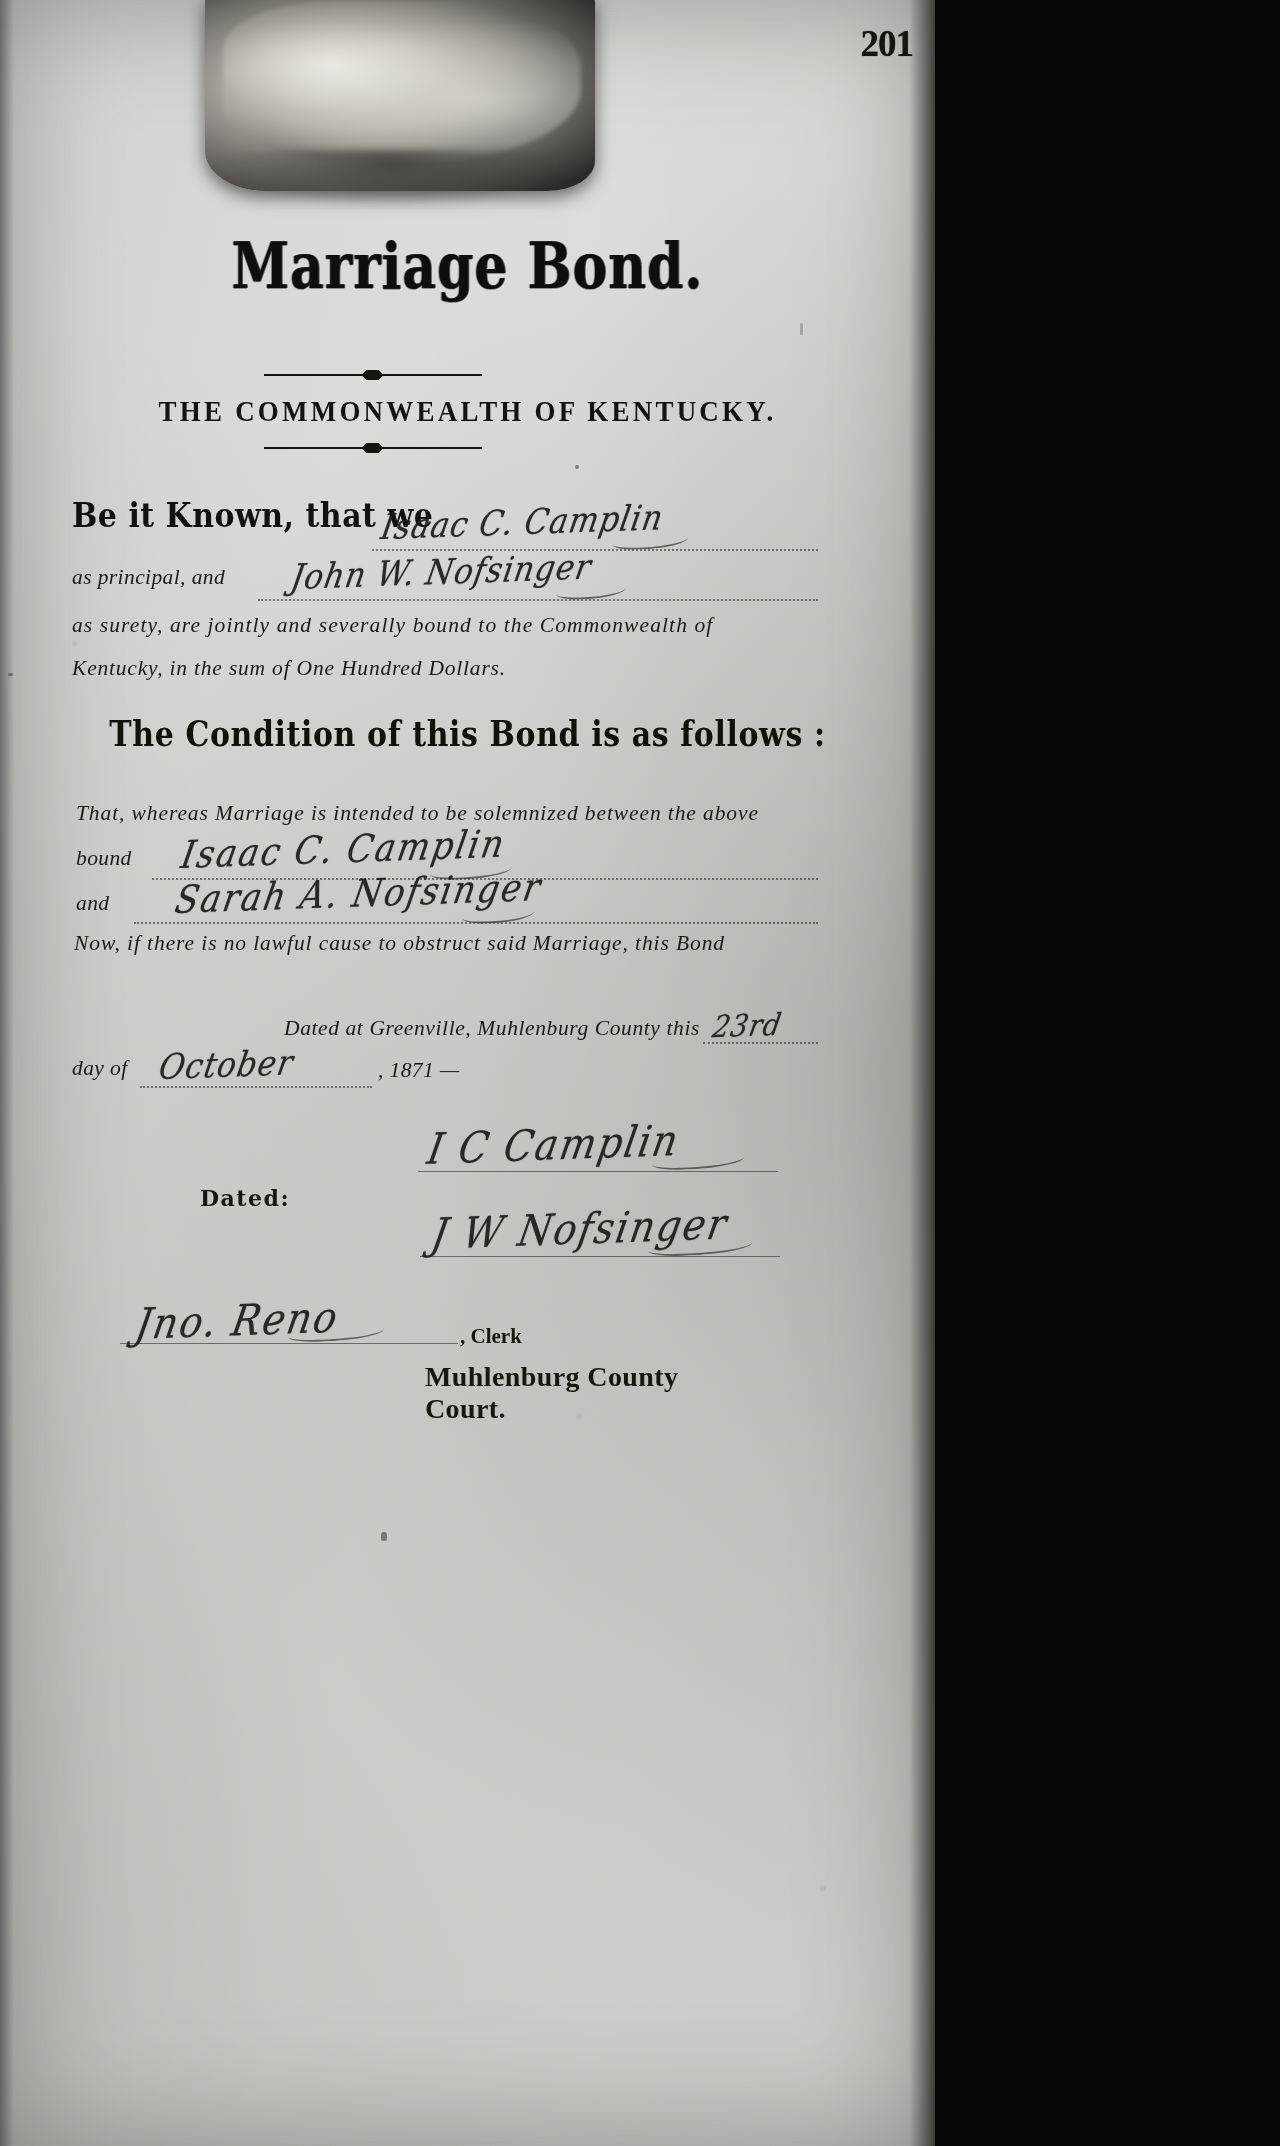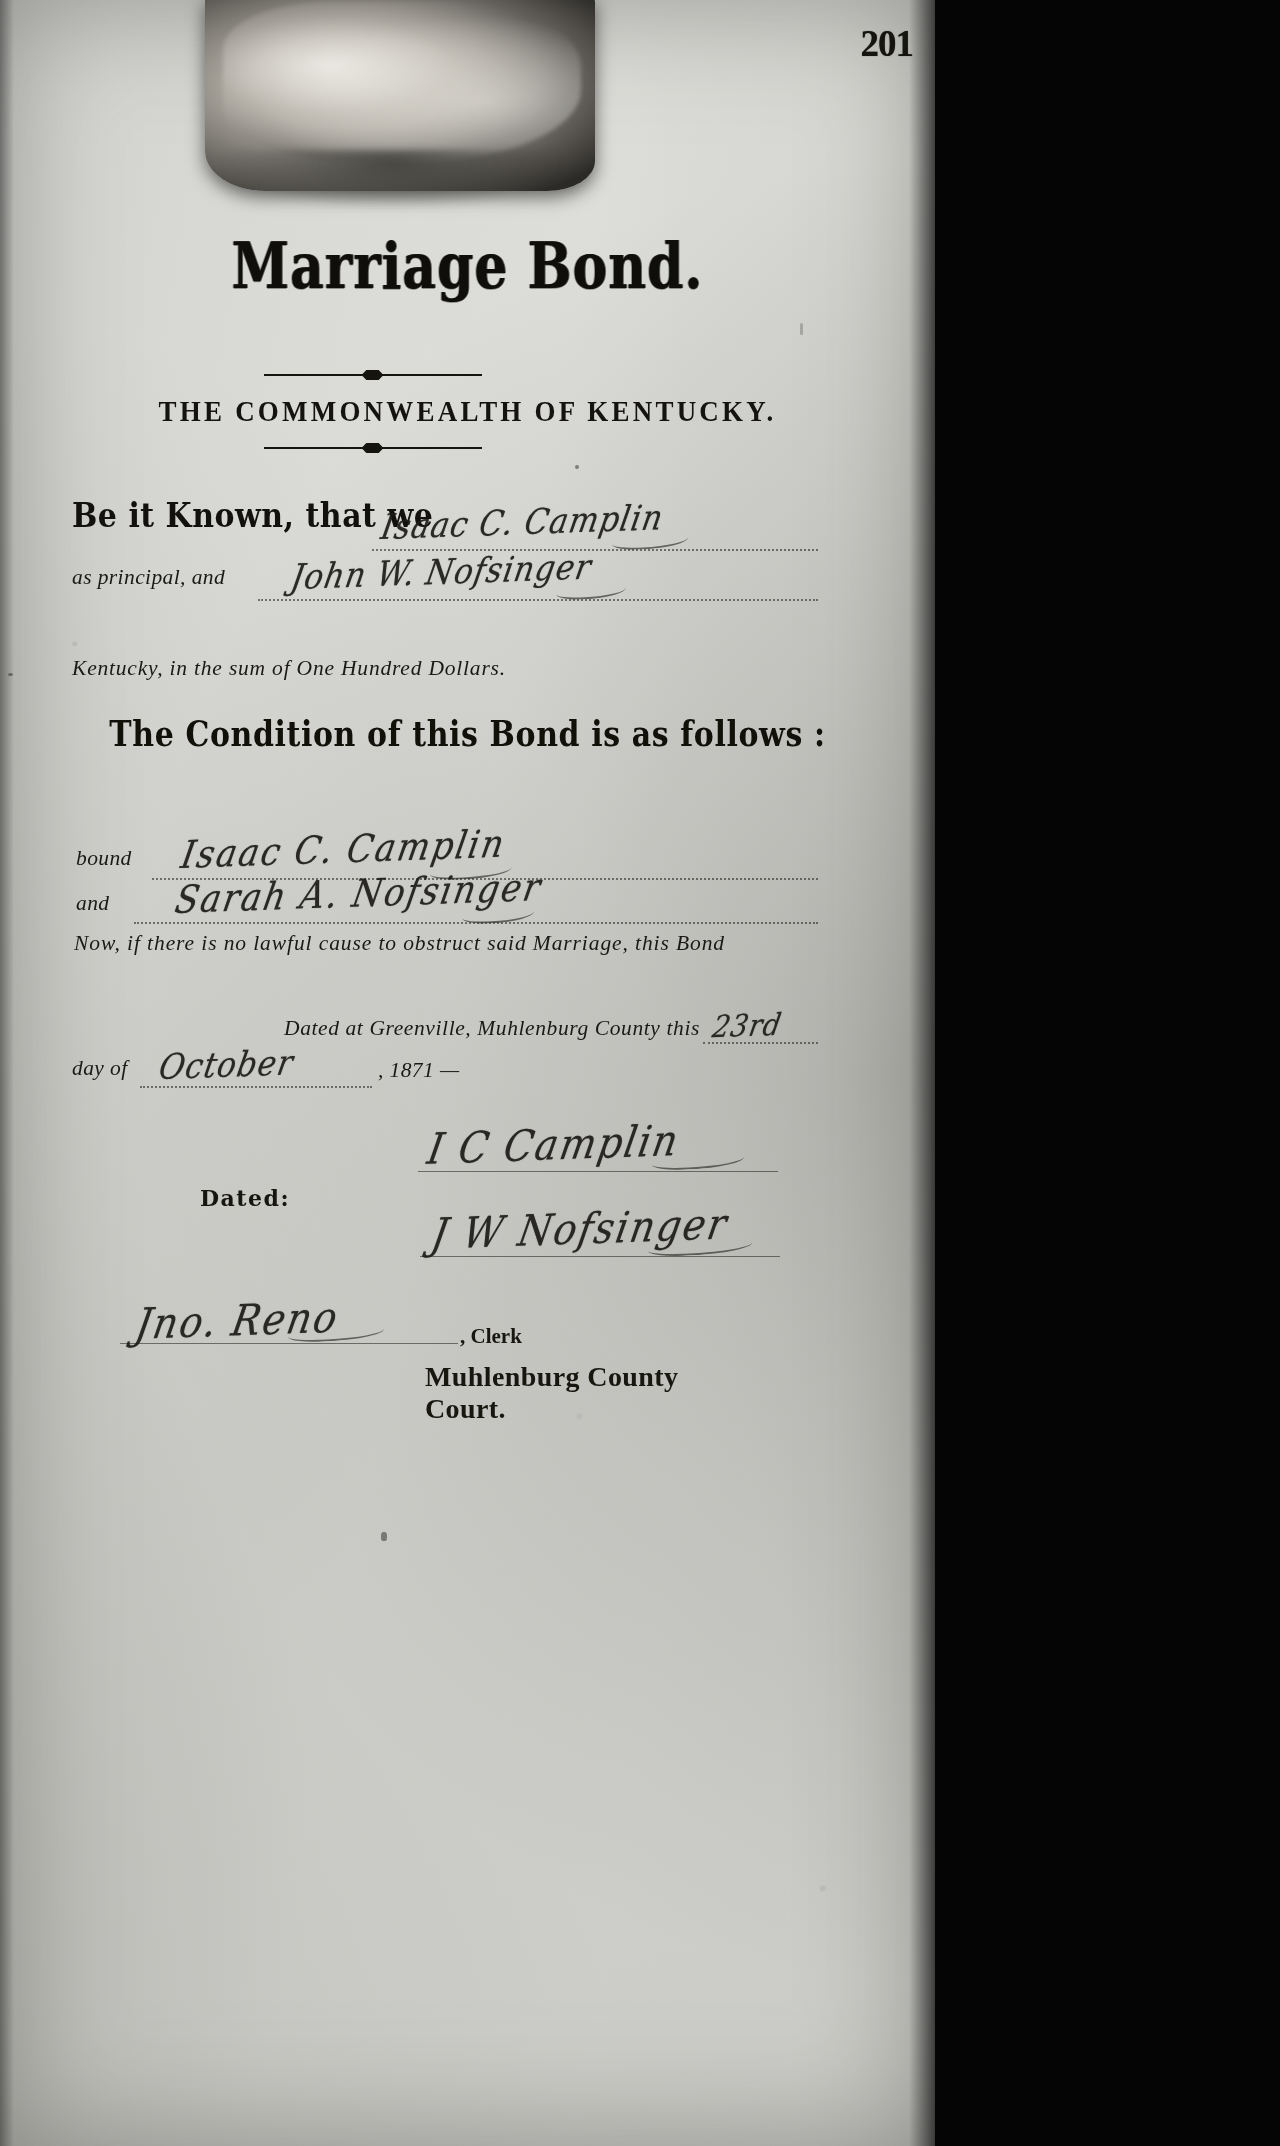--- a/index.html
+++ b/index.html
@@ -310,24 +310,26 @@
 
       <div class="dotline" style="left:372px; top:535px; width:446px;"></div>
       <div class="hand h1" style="left:378px; top:498px;">Isaac C. Camplin</div>
       <div class="flourish" style="left:612px; top:520px; width:76px;"></div>
 
       <div class="txt" style="left:72px; top:552px;">as principal, and</div>
       <div class="dotline" style="left:258px; top:585px; width:560px;"></div>
       <div class="hand h1" style="left:288px; top:548px;">John W. Nofsinger</div>
       <div class="flourish" style="left:556px; top:570px; width:70px;"></div>
 
+      <div class="txt" style="left:72px; top:600px; letter-spacing:1.1px;">as surety, are jointly and severally bound to the Commonwealth of</div>
       <div class="txt" style="left:72px; top:643px; letter-spacing:0.8px;">Kentucky, in the sum of One Hundred Dollars.</div>
 
       <div id="cond-head">The Condition of this Bond is as follows :</div>
 
+      <div class="txt" style="left:76px; top:788px; letter-spacing:0.9px;">That, whereas Marriage is intended to be solemnized between the above</div>
 
       <div class="txt" style="left:76px; top:833px;">bound</div>
       <div class="dotline" style="left:152px; top:864px; width:666px;"></div>
       <div class="hand h2" style="left:178px; top:824px;">Isaac C. Camplin</div>
       <div class="flourish" style="left:430px; top:850px; width:82px;"></div>
 
       <div class="txt" style="left:76px; top:878px;">and</div>
       <div class="dotline" style="left:134px; top:908px; width:684px;"></div>
       <div class="hand h2" style="left:172px; top:869px;">Sarah A. Nofsinger</div>
       <div class="flourish" style="left:462px; top:894px; width:72px;"></div>

